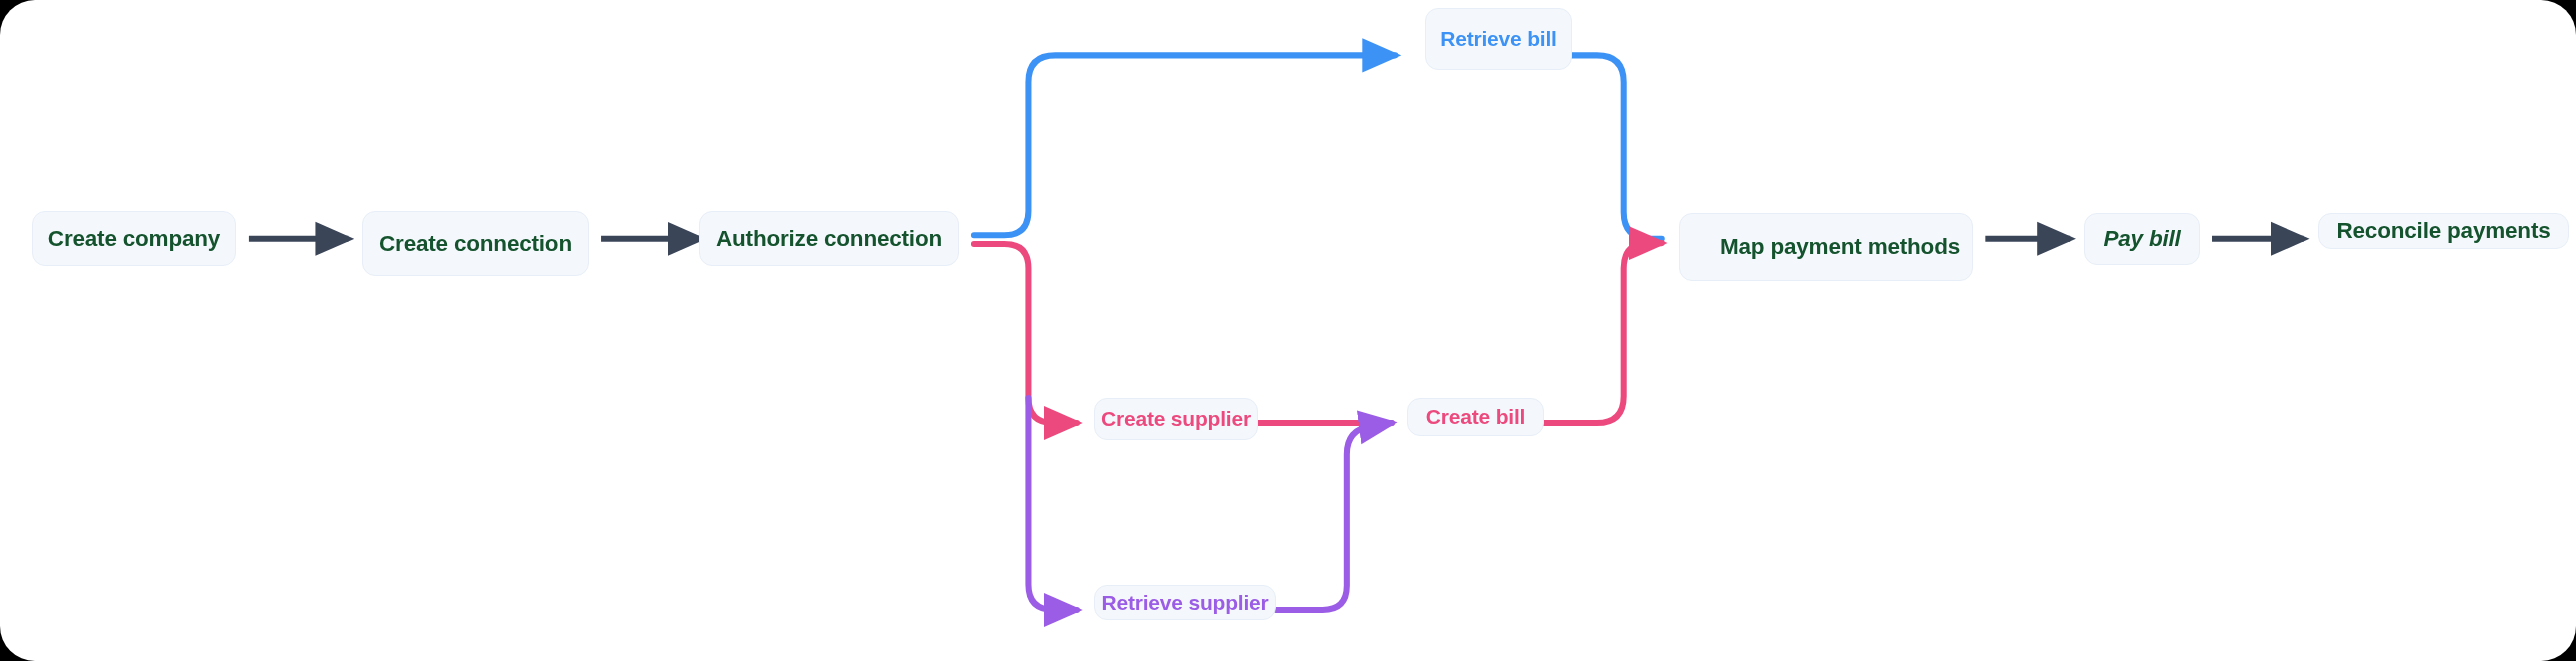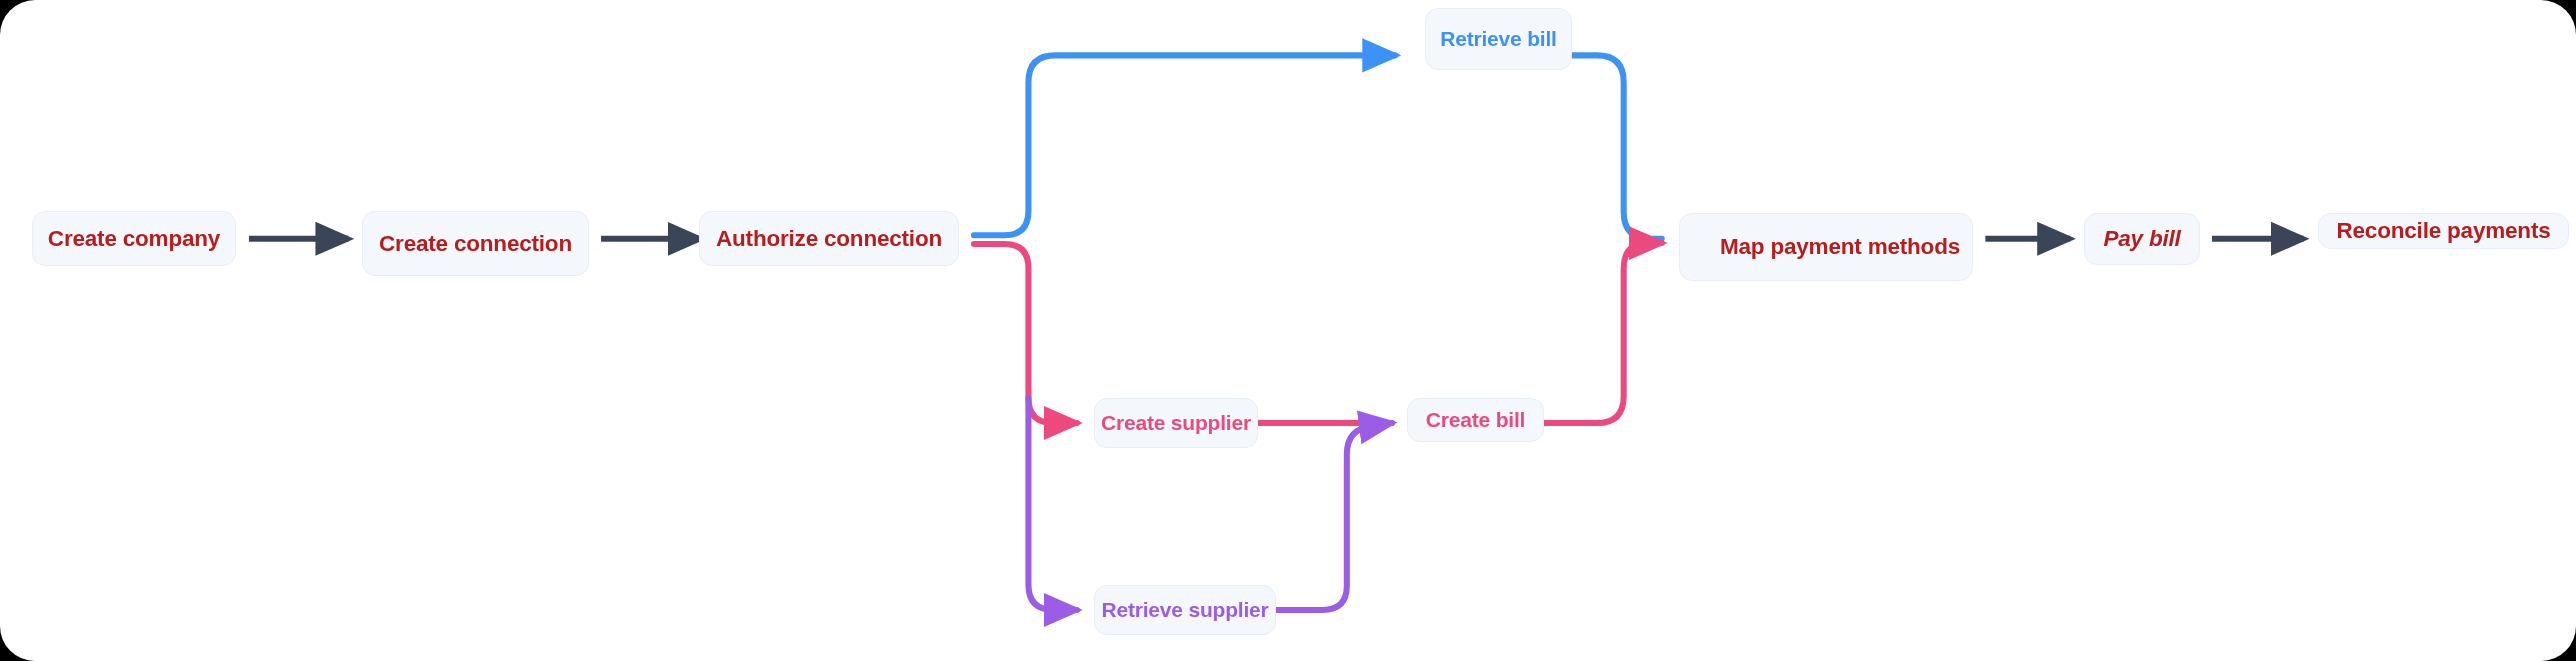--- a/index.html
+++ b/index.html
@@ -5,21 +5,21 @@
   html,body{margin:0;padding:0;background:#000;}
   body{width:2576px;height:661px;overflow:hidden;
        font-family:"Liberation Sans","DejaVu Sans",sans-serif;}
   #canvas{position:relative;width:2576px;height:661px;background:#ffffff;
           border-radius:35px;overflow:hidden;}
   #edges{position:absolute;inset:0;width:2576px;height:661px;}
   .node{position:absolute;display:flex;align-items:center;justify-content:center;
         background:#f4f8fc;border:1.3px solid #e7eef7;border-radius:13px;
         box-sizing:border-box;font-weight:700;letter-spacing:-0.2px;
         white-space:nowrap;}
-  .n-dark{color:#b91c1c;}
+  .n-dark{color:#14532d;}
   .n-blue{color:#3d92f5;}
   .n-pink{color:#ec4a7e;}
   .n-purple{color:#9b5de5;}
 </style>
 </head>
 <body>
 
 <div id="canvas">
 
   <svg id="edges" viewBox="0 0 2976 764" xmlns="http://www.w3.org/2000/svg">
@@ -67,27 +67,27 @@
       </div>
       <div class="node n-dark" style="left: 362px; top: 211px; width: 227px; height: 65px; font-size: 22.5px;">
         <span>Create connection</span>
       </div>
       <div class="node n-dark" style="left: 699px; top: 211px; width: 260px; height: 55px; font-size: 22.5px;">
         <span>Authorize connection</span>
       </div>
       <div class="node n-blue" style="left: 1413px; top: 8px; width: 147px; height: 62px; font-size: 21px; margin-left: 12px;">
         <span>Retrieve bill</span>
       </div>
-      <div class="node n-pink" style="left: 1094px; top: 398px; width: 164px; height: 50px; font-size: 21px;">
+      <div class="node n-pink" style="left: 1094px; top: 398px; width: 164px; height: 42px; font-size: 21px;">
         <span>Create supplier</span>
       </div>
-      <div class="node n-pink" style="left: 1407px; top: 398px; width: 137px; height: 44px; font-size: 21px;">
+      <div class="node n-pink" style="left: 1407px; top: 398px; width: 137px; height: 38px; font-size: 21px;">
         <span>Create bill</span>
       </div>
-      <div class="node n-purple" style="left: 1094px; top: 585px; width: 182px; height: 50px; font-size: 21px; align-items: center;">
+      <div class="node n-purple" style="left: 1094px; top: 585px; width: 182px; height: 35px; font-size: 21px; align-items: center;">
         <span>Retrieve supplier</span>
       </div>
       <div class="node n-dark" style="left: 1679px; top: 213px; width: 294px; height: 68px; font-size: 22.5px; padding-left: 28px;">
         <span>Map payment methods</span>
       </div>
       <div class="node n-dark" style="left: 2084px; top: 213px; width: 116px; height: 52px; font-size: 22.5px; font-style: italic;">
         <span>Pay bill</span>
       </div>
       <div class="node n-dark" style="left: 2318px; top: 213px; width: 251px; height: 36px; font-size: 22.5px;">
         <span>Reconcile payments</span>

